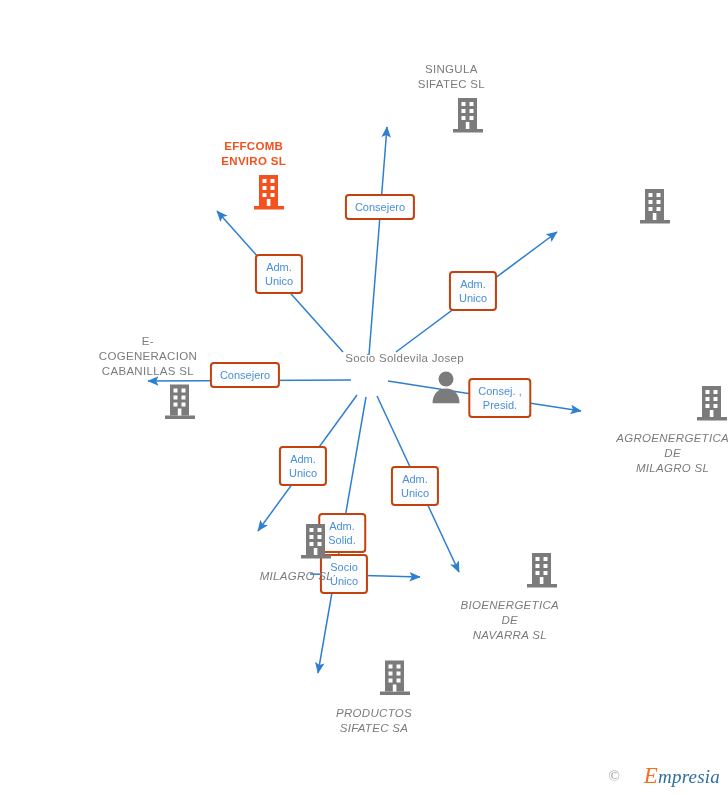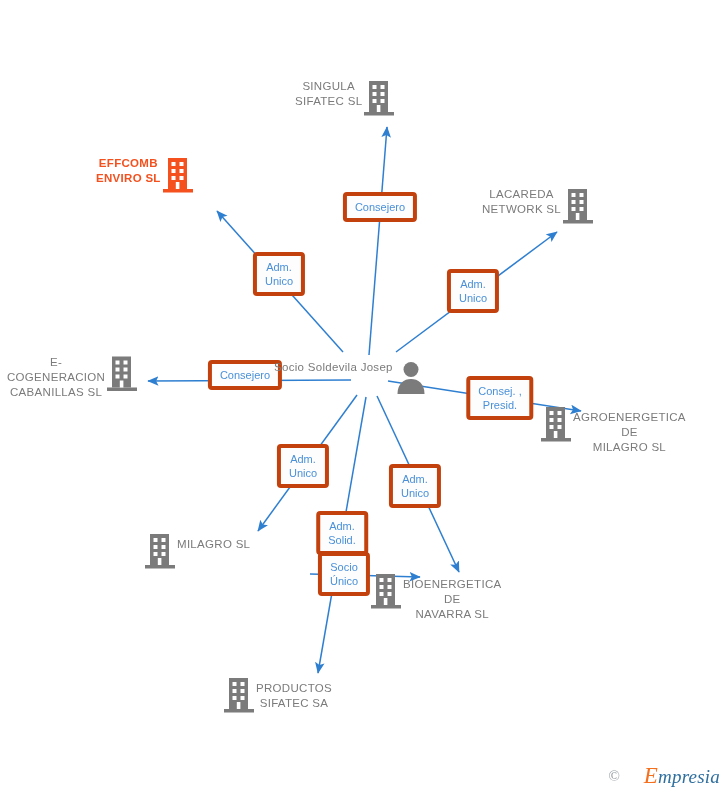--- a/index.html
+++ b/index.html
@@ -29,22 +29,22 @@
     position: absolute;
     width: 0;
     height: 0;
   }
   .node-inner {
     position: absolute;
     left: 0;
     top: 0;
     transform: translate(-50%, -50%);
     display: flex;
-    flex-direction: row;
-    align-items: flex-start;
+    flex-direction: column;
+    align-items: flex-end;
     width: 190px;
   }
   .node-label {
     font-size: 11.5px;
     line-height: 15px;
     color: #7b7b7b;
     text-align: center;
     letter-spacing: 0.3px;
     white-space: pre-line;
     font-family: "Liberation Sans", sans-serif;
@@ -52,27 +52,27 @@
   .node-label.highlight {
     color: #f4511e;
     font-weight: bold;
   }
   .node-icon {
     display: block;
   }
   .node-inner.label-top .node-label { margin-bottom: 4px; order: 0; }
   .node-inner.label-top .node-icon { order: 1; }
   .node-inner.label-bottom .node-icon { order: 0; }
-  .node-inner.label-bottom .node-label { margin-top: 5px; order: 1; }
+  .node-inner.label-bottom .node-label { margin-top: 5px; order: 1; font-style: italic; }
 
   .edge-label {
     position: absolute;
     transform: translate(-50%, -50%);
     background: #fdfdfd;
-    border: 4px solid #c2410c;
+    border: 2px solid #c2410c;
     border-radius: 4px;
     color: #4a90d9;
     font-size: 11px;
     line-height: 14px;
     font-family: "Liberation Sans", sans-serif;
     text-align: center;
     padding: 4px 8px;
     white-space: pre-line;
     box-sizing: border-box;
   }
@@ -174,22 +174,20 @@
               <rect x="10.5" y="13" width="4" height="4" fill="#ffffff"></rect>
               <rect x="18.5" y="13" width="4" height="4" fill="#ffffff"></rect>
               <rect x="10.5" y="20" width="4" height="4" fill="#ffffff"></rect>
               <rect x="18.5" y="20" width="4" height="4" fill="#ffffff"></rect>
               <rect x="14.8" y="26" width="3.6" height="7" fill="#ffffff"></rect>
             </svg></div>
         </div>
       </div>
       <div class="node" style="left: 577px; top: 208px;">
         <div class="node-inner label-top">
-          <div class="node-label">LACAREDA
-NETWORK SL</div>
           <div class="node-icon"><svg width="34" height="38" viewBox="0 0 34 38" xmlns="http://www.w3.org/2000/svg">
               <rect x="7" y="2" width="19" height="31" fill="#7b7b7b"></rect>
               <rect x="2" y="33" width="30" height="3.5" fill="#7b7b7b"></rect>
               <rect x="10.5" y="6" width="4" height="4" fill="#ffffff"></rect>
               <rect x="18.5" y="6" width="4" height="4" fill="#ffffff"></rect>
               <rect x="10.5" y="13" width="4" height="4" fill="#ffffff"></rect>
               <rect x="18.5" y="13" width="4" height="4" fill="#ffffff"></rect>
               <rect x="10.5" y="20" width="4" height="4" fill="#ffffff"></rect>
               <rect x="18.5" y="20" width="4" height="4" fill="#ffffff"></rect>
               <rect x="14.8" y="26" width="3.6" height="7" fill="#ffffff"></rect>

